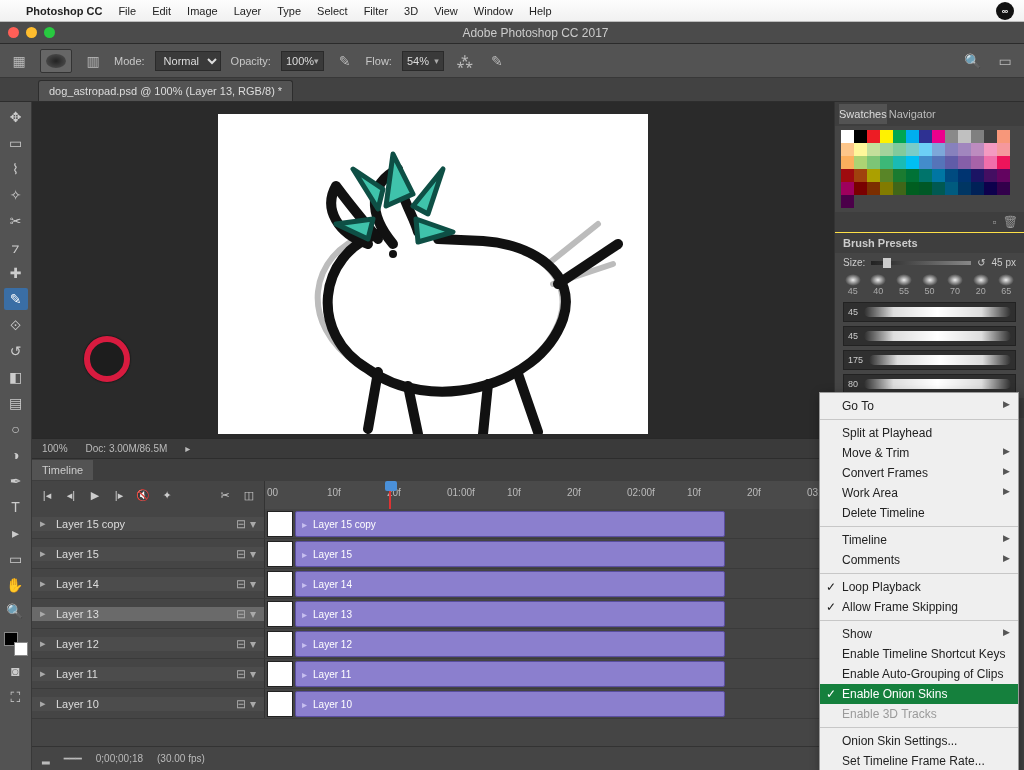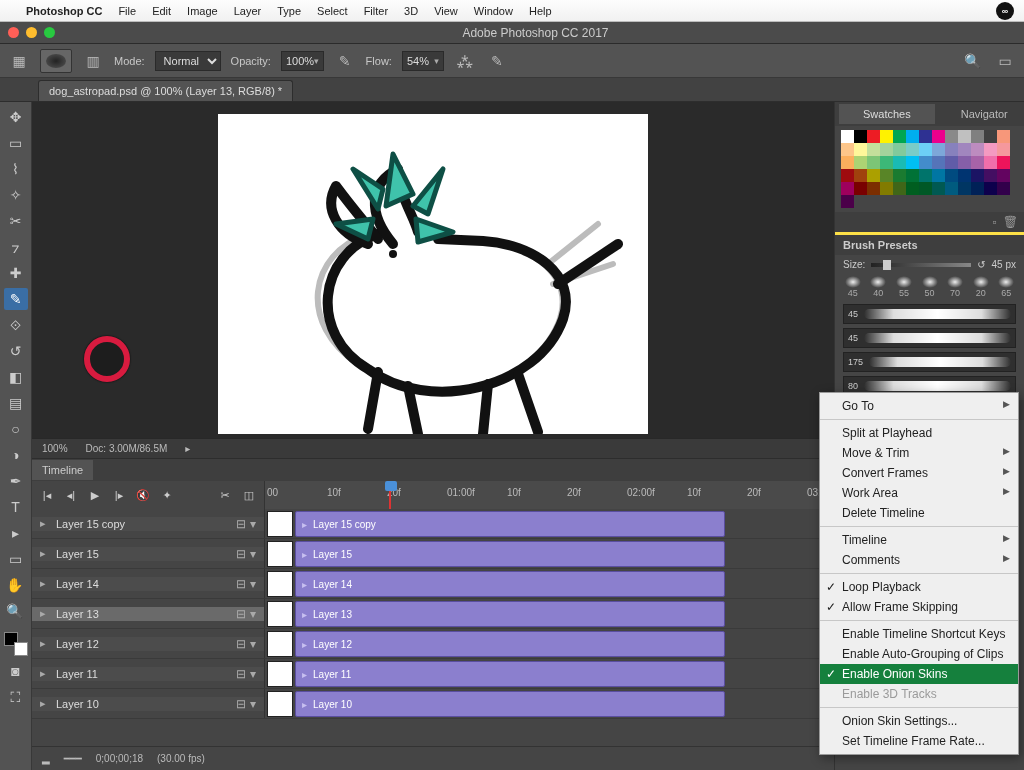--- a/index.html
+++ b/index.html
@@ -72,27 +72,27 @@
 .tl-row-right { flex:1; position:relative; background:#444; height:100%; border-left:1px solid #333;}
 .thumb { position:absolute; left:2px; top:2px; width:26px; height:26px; background:#fff; border:1px solid #222;}
 .clip { position:absolute; top:2px; height:26px; background:#8b7fce; border:1px solid #5a4ea0; border-radius:2px; color:#fff; font-size:10px; display:flex; align-items:center; padding:0 6px; gap:6px;}
 .clip .caret { color:#c7bff0;}
 .tl-row .plus { position:absolute; right:6px; top:7px; color:#aaa; font-size:14px;}
 .tl-foot { height:24px; display:flex; align-items:center; gap:14px; padding:0 10px; color:#bbb; font-size:10px; border-top:1px solid #333;}
 
 
 .right-col { width:190px; background:#454545; border-left:1px solid #333; display:flex; flex-direction:column;}
 .panel-tabs { height:24px; background:#3e3e3e; display:flex; align-items:center; gap:2px; padding:0 4px;}
-.panel-tabs span { padding:4px 24px; font-size:11px; color:#bbb;}
+.panel-tabs span { padding:4px 0; font-size:11px; color:#bbb;}
 .panel-tabs span.active { background:#535353; color:#ddd;}
 .swatches-grid { padding:4px 6px; display:flex; flex-wrap:wrap; gap:0; }
 .swatches-grid span { width:13px; height:13px; display:inline-block; }
 .panel-foot { height:20px; background:#3e3e3e; display:flex; justify-content:flex-end; gap:6px; padding:0 6px; align-items:center; color:#999; font-size:12px;}
 
-.brush-panel { border-top:3px solid #fde047;}
+.brush-panel { border-top:1px solid #fde047;}
 .brush-head { padding:4px 8px; font-size:11px; background:#3e3e3e; font-weight:600;}
 .brush-size { display:flex; align-items:center; gap:6px; padding:4px 8px; font-size:10px;}
 .brush-size .slider { flex:1; height:4px; background:linear-gradient(90deg,#222,#888); position:relative;}
 .brush-size .slider::after { content:""; position:absolute; left:12%; top:-3px; width:8px; height:10px; background:#ccc; }
 .brush-row { display:flex; gap:6px; padding:2px 8px; align-items:center; font-size:9px; color:#aaa;}
 .brush-row .b { width:20px; display:flex; flex-direction:column; align-items:center;}
 .brush-row .b .dot { width:16px; height:12px; background:radial-gradient(#eee,#444 70%); border-radius:50%;}
 .brush-previews { padding:4px 8px; display:flex; flex-direction:column; gap:4px;}
 .brush-previews .bp { height:20px; background:#2f2f2f; border:1px solid #222; display:flex; align-items:center; gap:6px; padding:0 4px; font-size:9px;}
 .brush-previews .bp .stroke { flex:1; height:10px; background:linear-gradient(90deg, rgba(255,255,255,0) 0%, #ddd 20%, #fff 50%, #ddd 80%, rgba(255,255,255,0) 100%); border-radius:5px; filter:blur(0.5px);}
@@ -555,20 +555,21 @@
     <div class="mi sub">Convert Frames</div>
     <div class="mi sub">Work Area</div>
     <div class="mi">Delete Timeline</div>
     <hr>
     <div class="mi sub">Timeline</div>
     <div class="mi sub">Comments</div>
     <hr>
     <div class="mi check">Loop Playback</div>
     <div class="mi check">Allow Frame Skipping</div>
     <hr>
+    <div class="mi sub">Show</div>
     <div class="mi">Enable Timeline Shortcut Keys</div>
     <div class="mi">Enable Auto-Grouping of Clips</div>
     <div class="mi check sel">Enable Onion Skins</div>
     <div class="mi dis">Enable 3D Tracks</div>
     <hr>
     <div class="mi">Onion Skin Settings...</div>
     <div class="mi">Set Timeline Frame Rate...</div>
   </div>
 
 </body></html>

